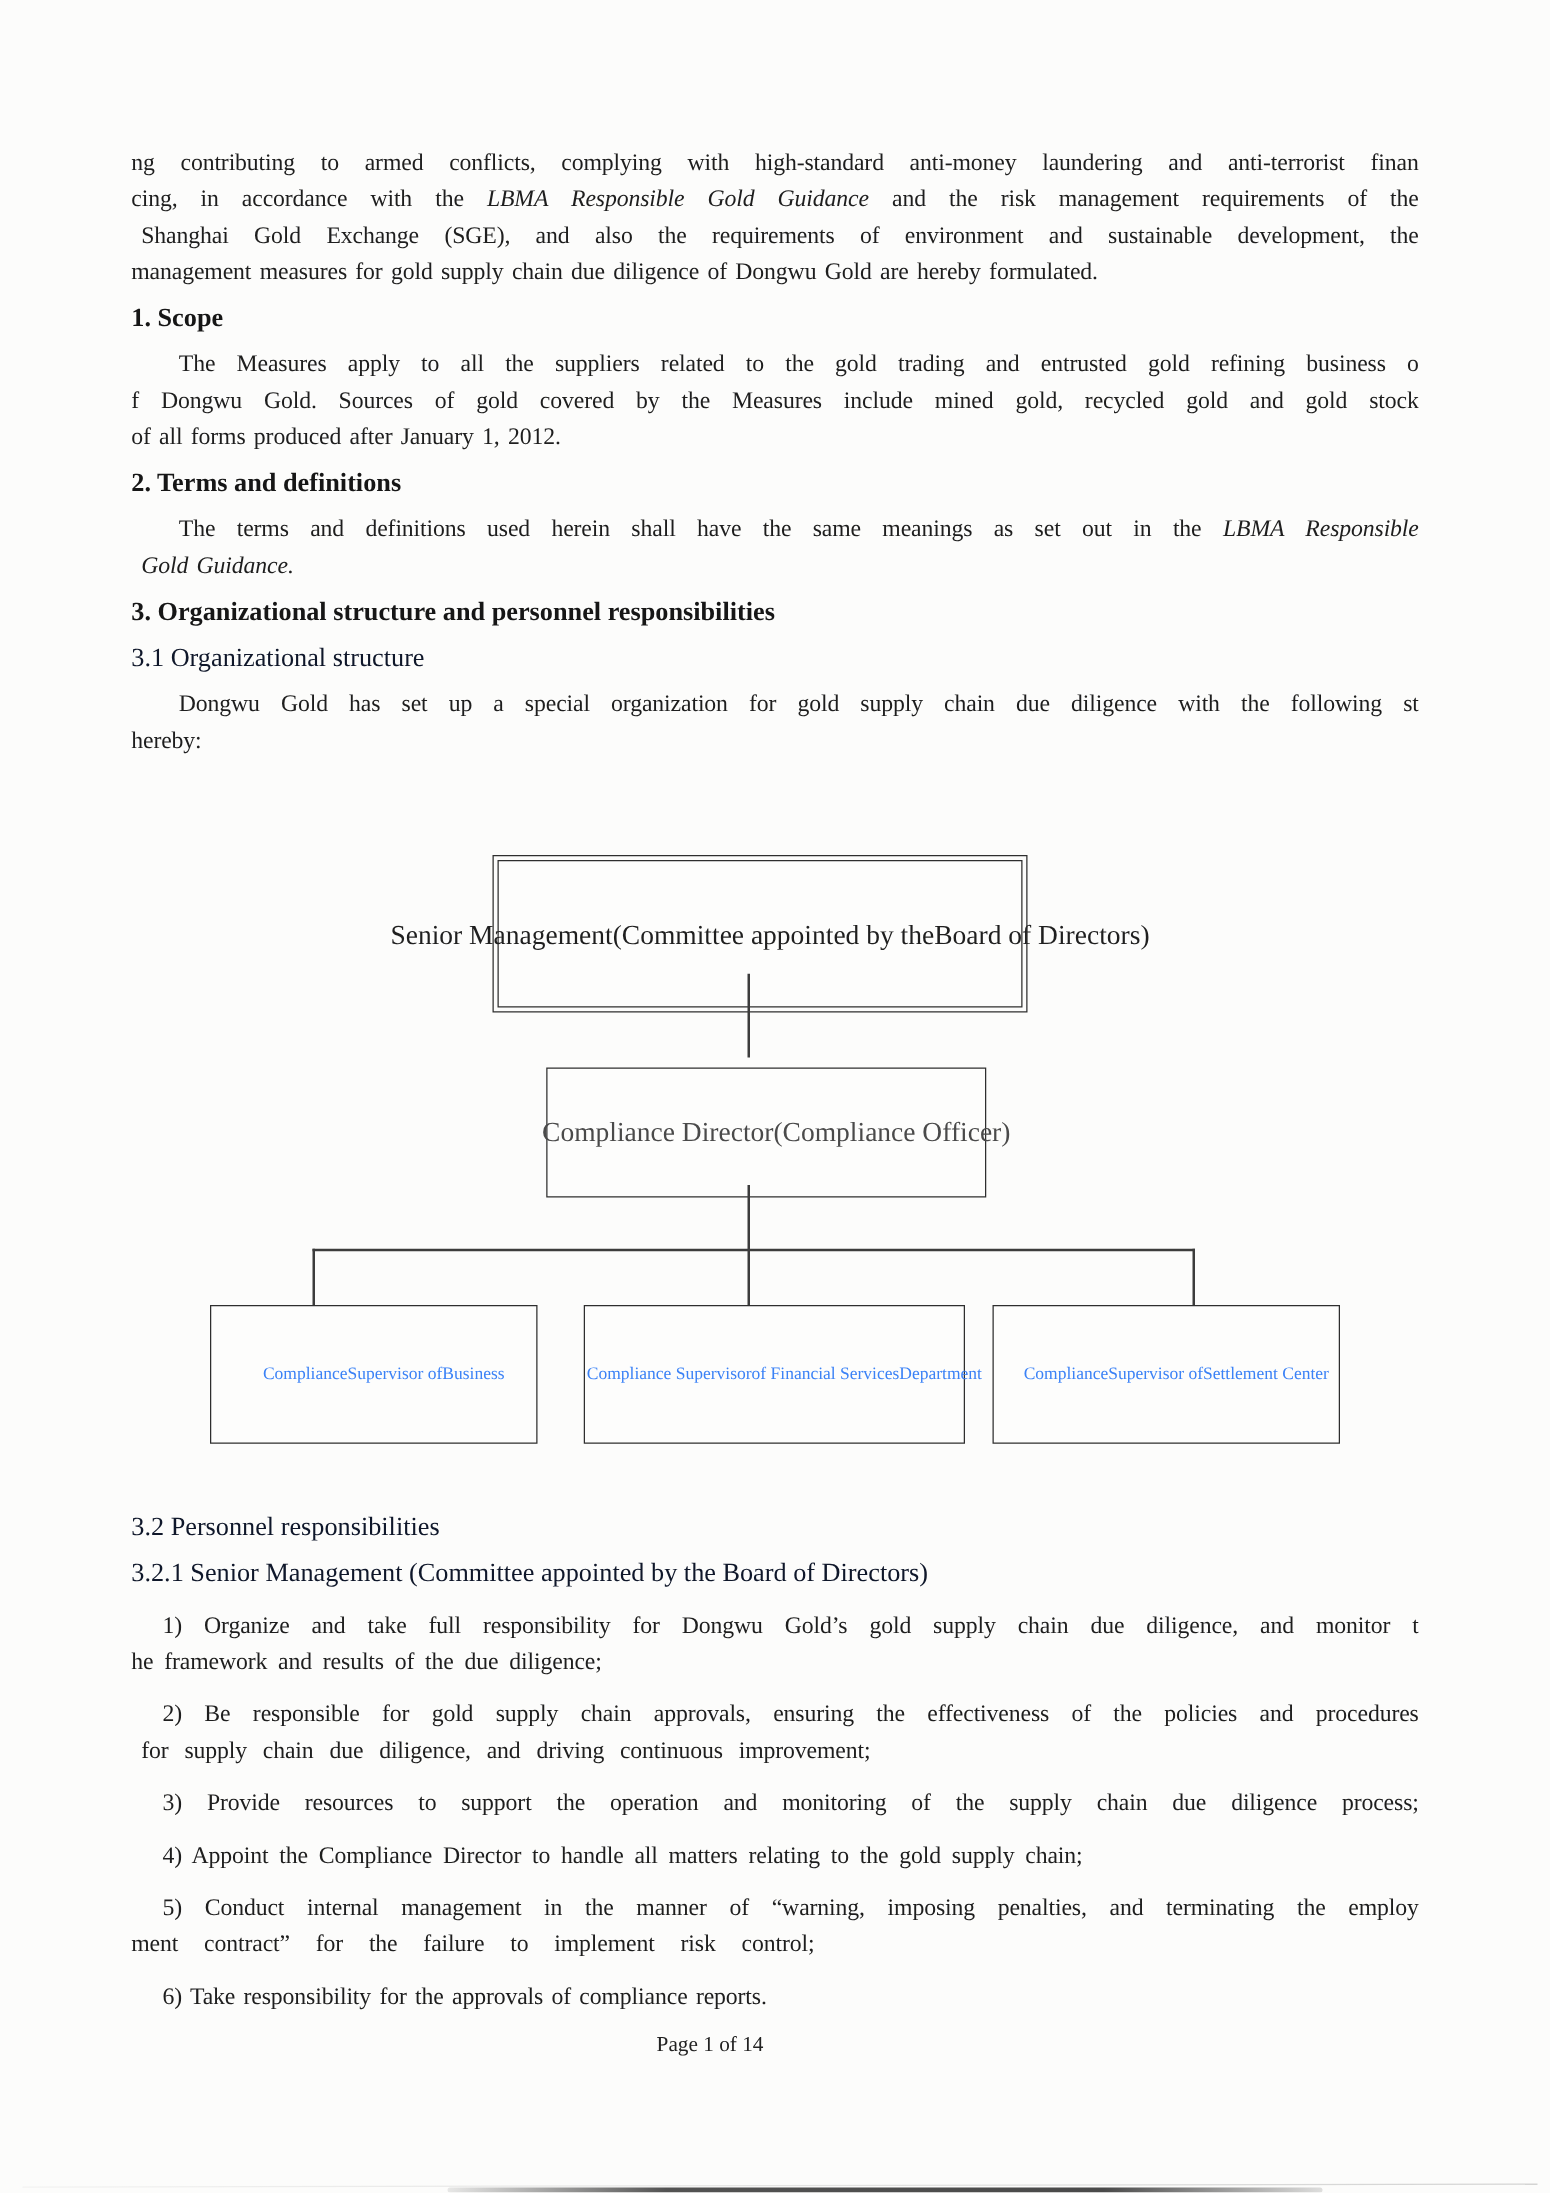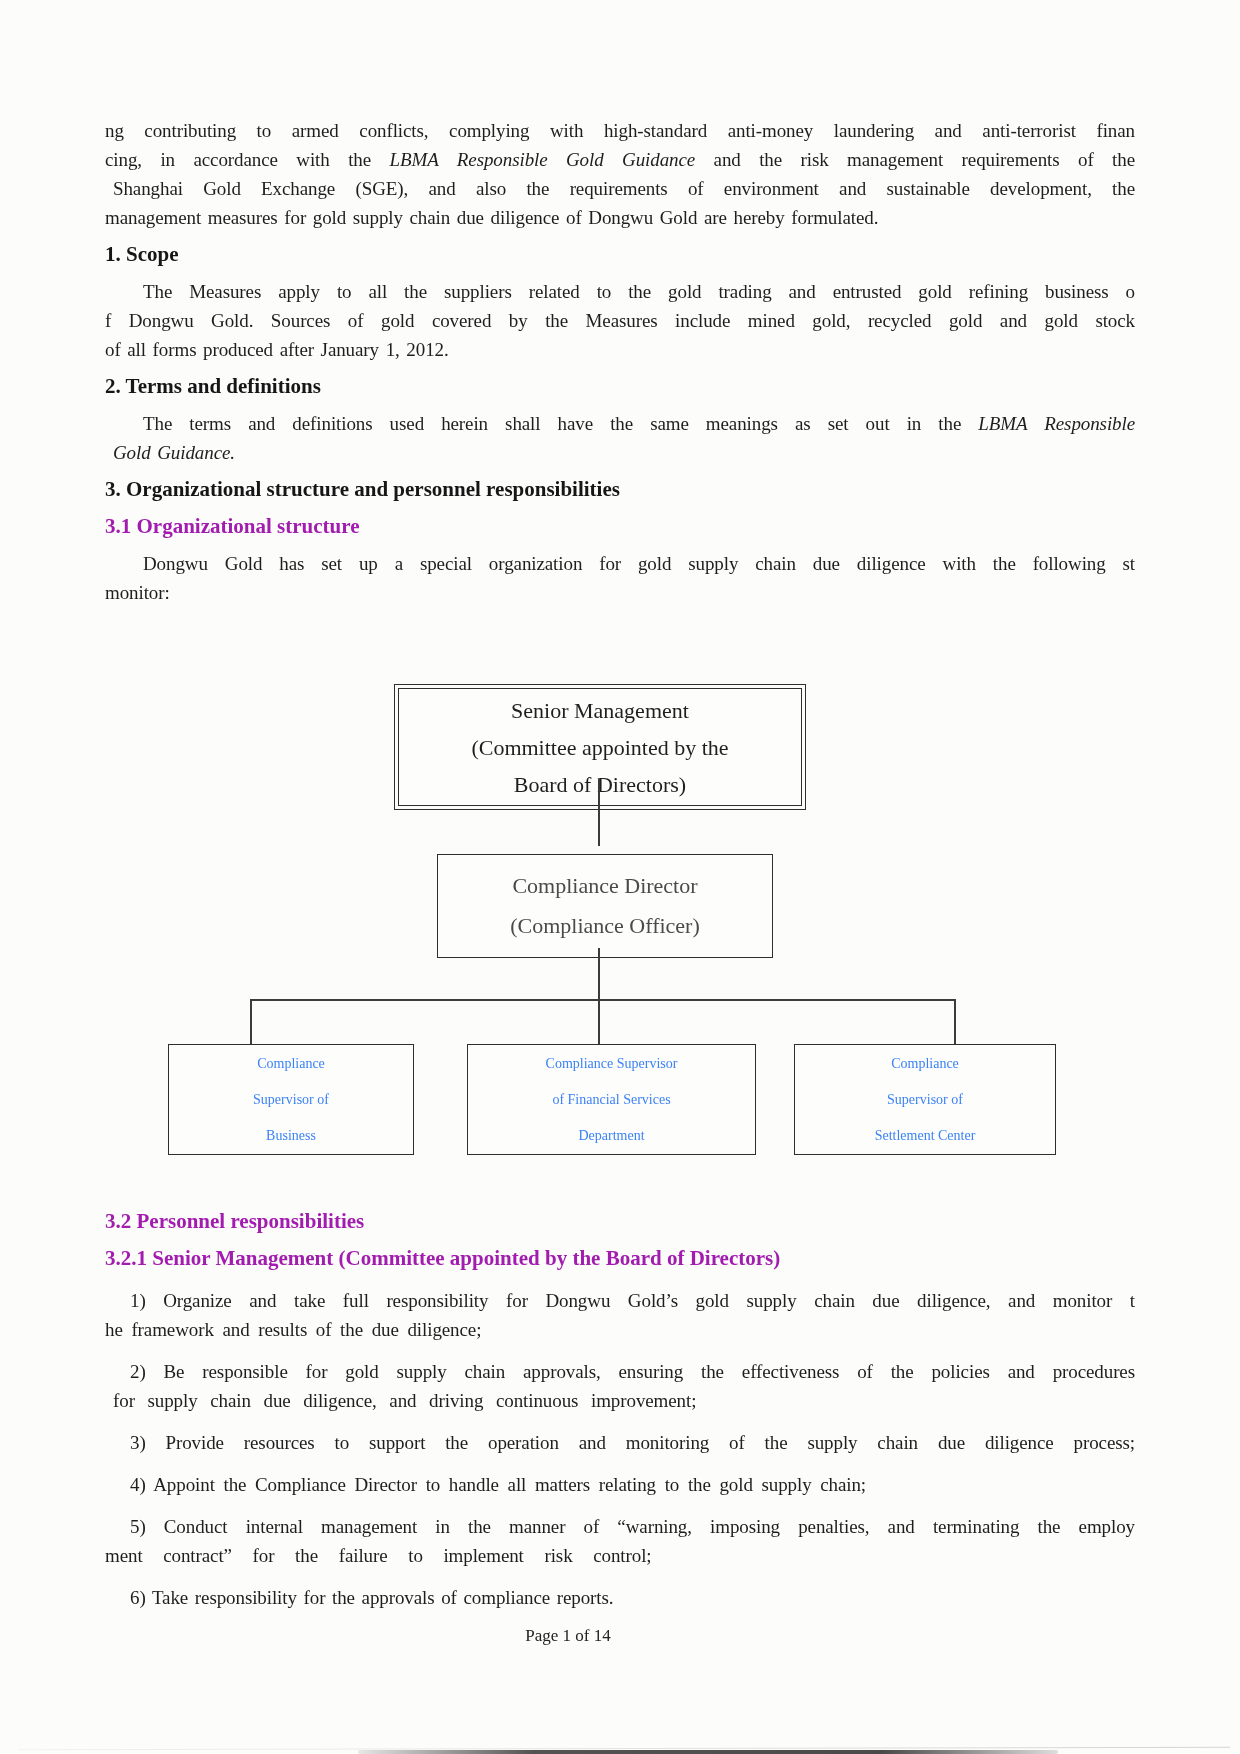--- a/index.html
+++ b/index.html
@@ -31,33 +31,34 @@
   .wspB { word-spacing: 8px; }
   .wspC { word-spacing: 16px; }
 
   .h {
     font-size: 21px;
     line-height: 29px;
     margin: 8px 0;
     font-weight: bold;
     color: #161616;
   }
-  .r { font-weight: bold; color: #a21caf; }
+  .r { font-weight: normal; color: #0f172a; }
   .h32 { margin-top: 48px; }
   .item { margin-top: 13px; font-family: Liberation Serif, serif; }
 
   
   .chart { position: relative; height: 540px; margin-top: 12px; }
   .cbox {
     position: absolute;
     border: 1.5px solid #2e2e2e;
     background: #fdfdfc;
-    display: flex; flex-direction: column;
+    display: flex; flex-direction: row;
     align-items: center; justify-content: center;
     text-align: center;
+    padding-left: 16px;
   }
   .cl { display: block; white-space: nowrap; }
   .cbox.top {
     left: 293px; top: 69px; width: 402px; height: 116px;
     outline: 1.5px solid #2e2e2e; outline-offset: 3px;
     font-size: 22px; color: #1f1f1f;
   }
   .cbox.top .cl { line-height: 37px; }
   .cbox.dir {
     left: 332px; top: 235px; width: 334px; height: 102px;
@@ -125,21 +126,21 @@
     <span class="ln j ind"><span>The terms and definitions used herein shall have the same meanings as set out in the </span><i>LBMA Responsible</i><span></span></span>
     <span class="ln sp1"><i>Gold Guidance.</i></span>
   </p>
 
   <h2 class="h">3. Organizational structure and personnel responsibilities</h2>
 
   <h3 class="h r">3.1 Organizational structure</h3>
 
   <p class="para">
     <span class="ln j ind">Dongwu Gold has set up a special organization for gold supply chain due diligence with the following st</span>
-    <span class="ln">monitor:</span>
+    <span class="ln">hereby:</span>
   </p>
 
   <div class="chart">
     <div class="cbox top">
       <span class="cl">Senior Management</span>
       <span class="cl">(Committee appointed by the</span>
       <span class="cl">Board of Directors)</span>
     </div>
 
     <div class="conn v1"></div>

